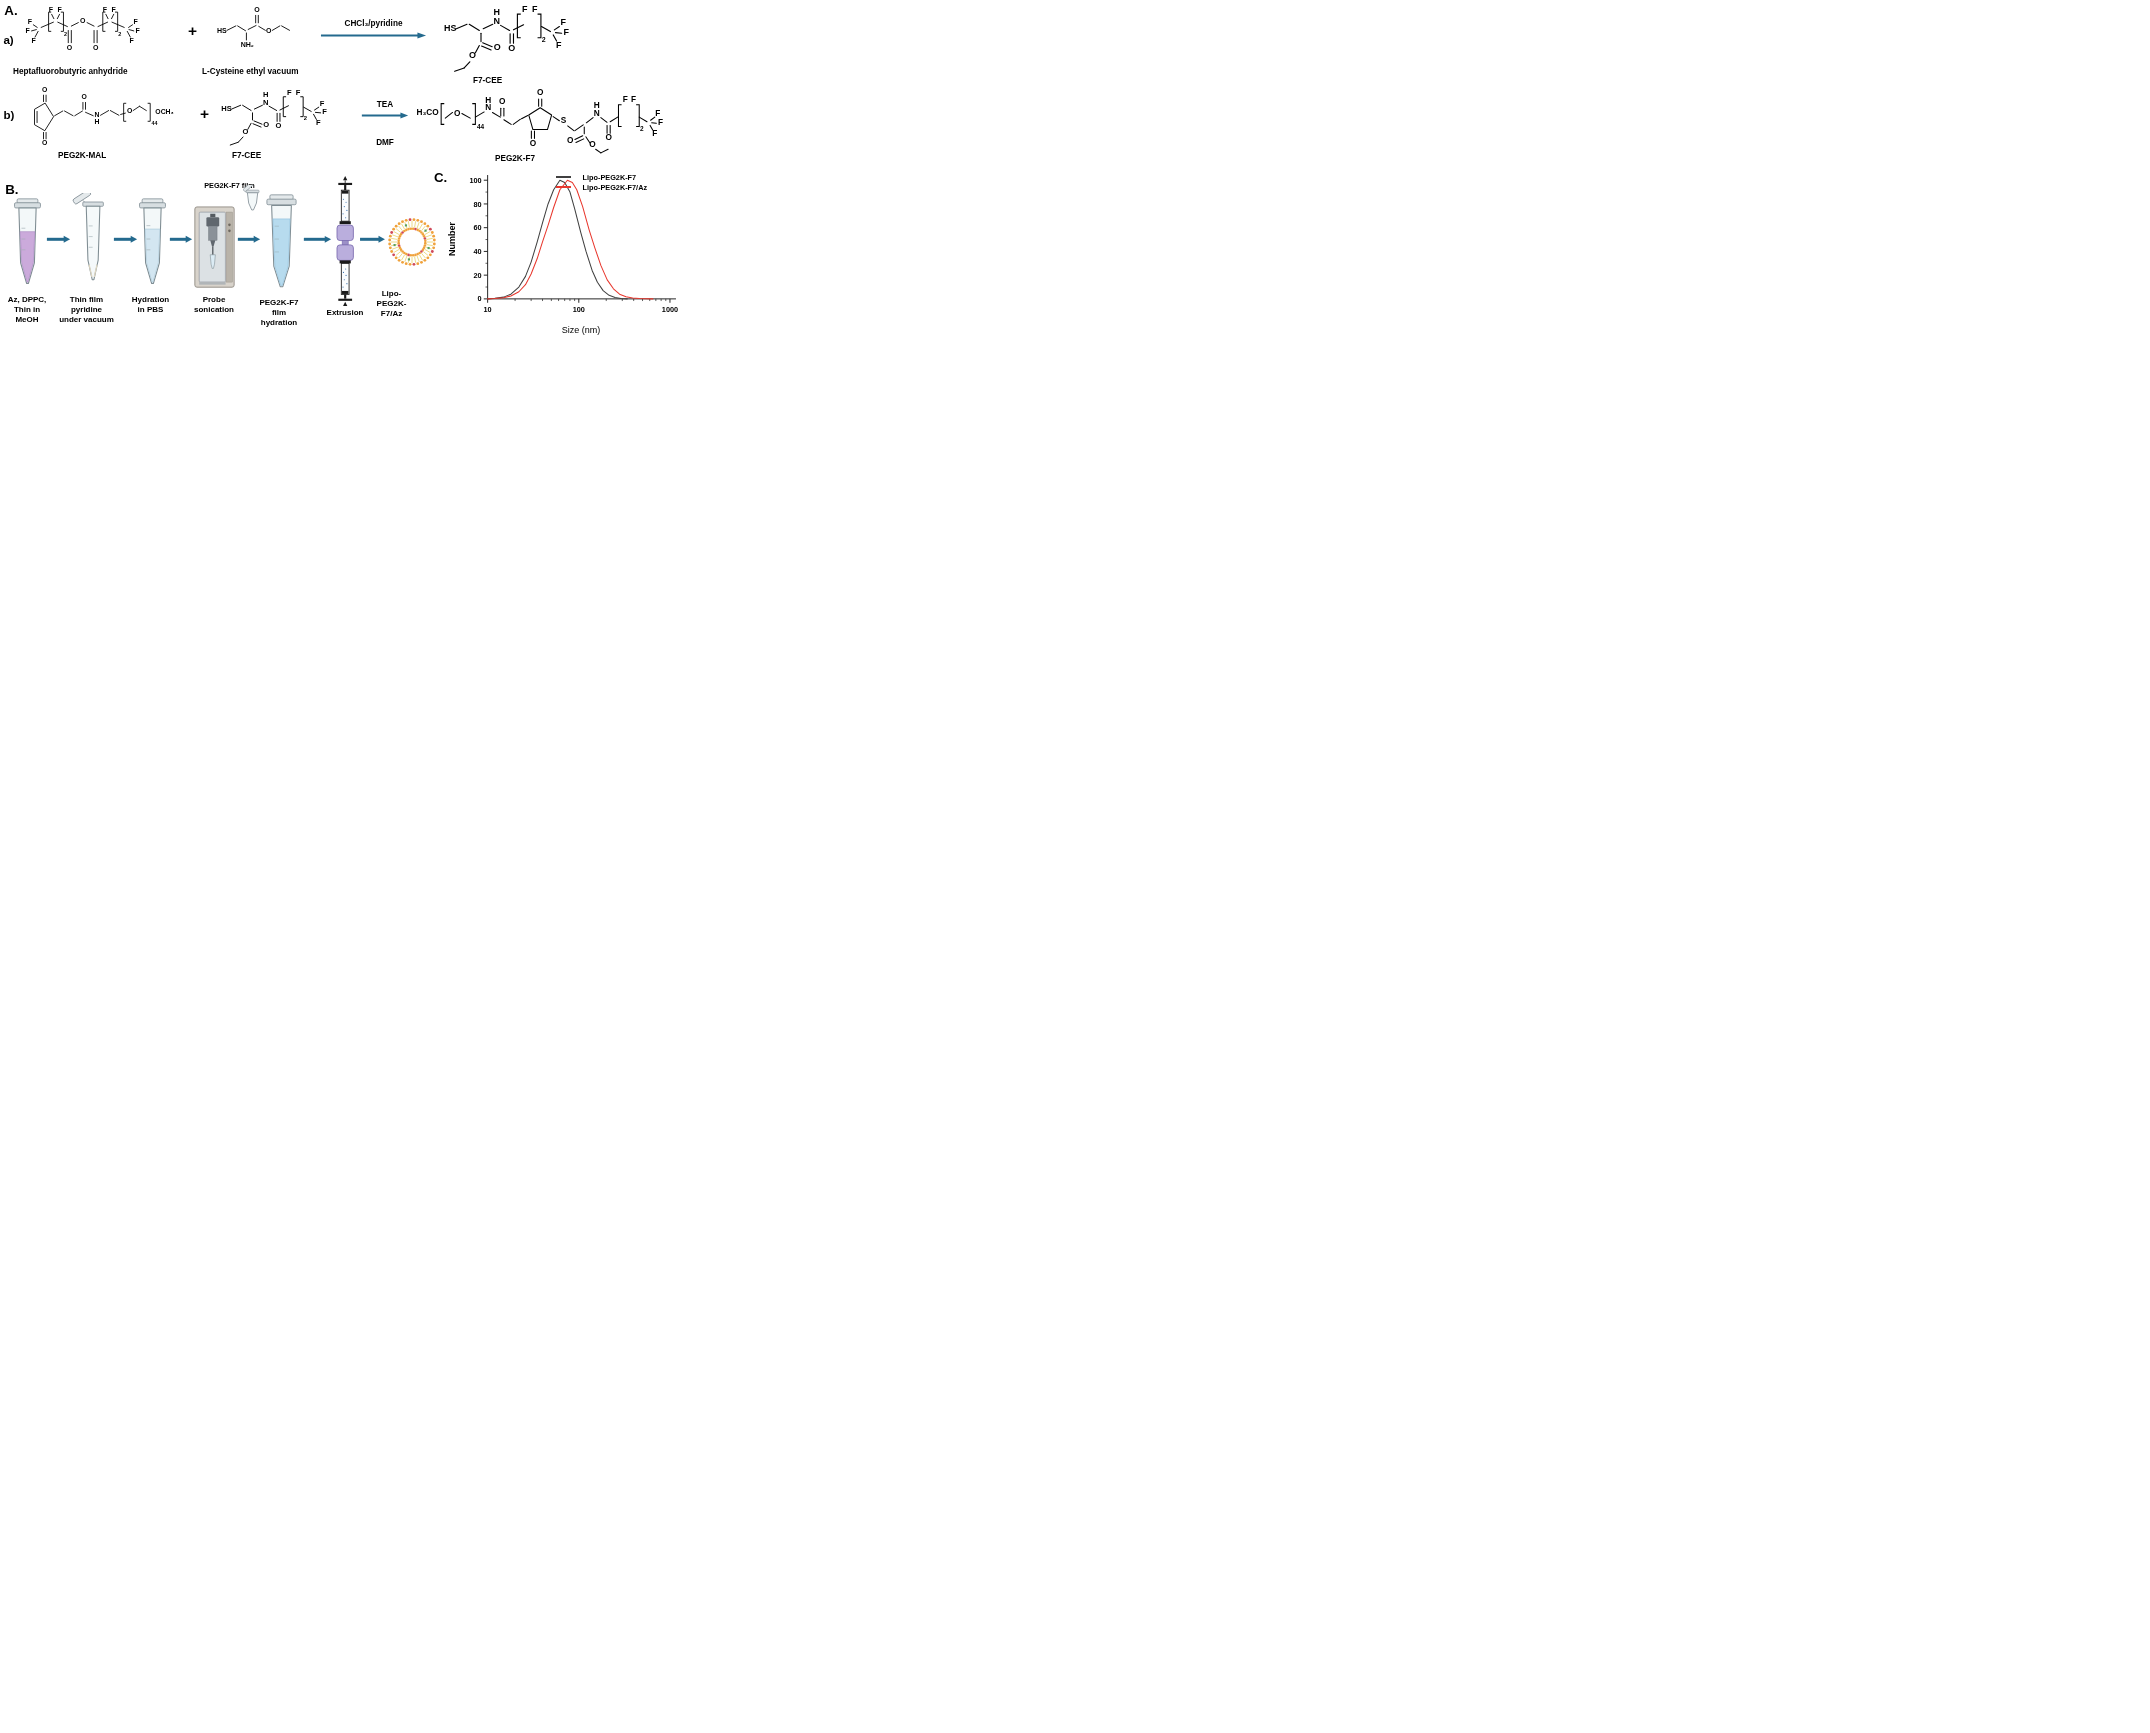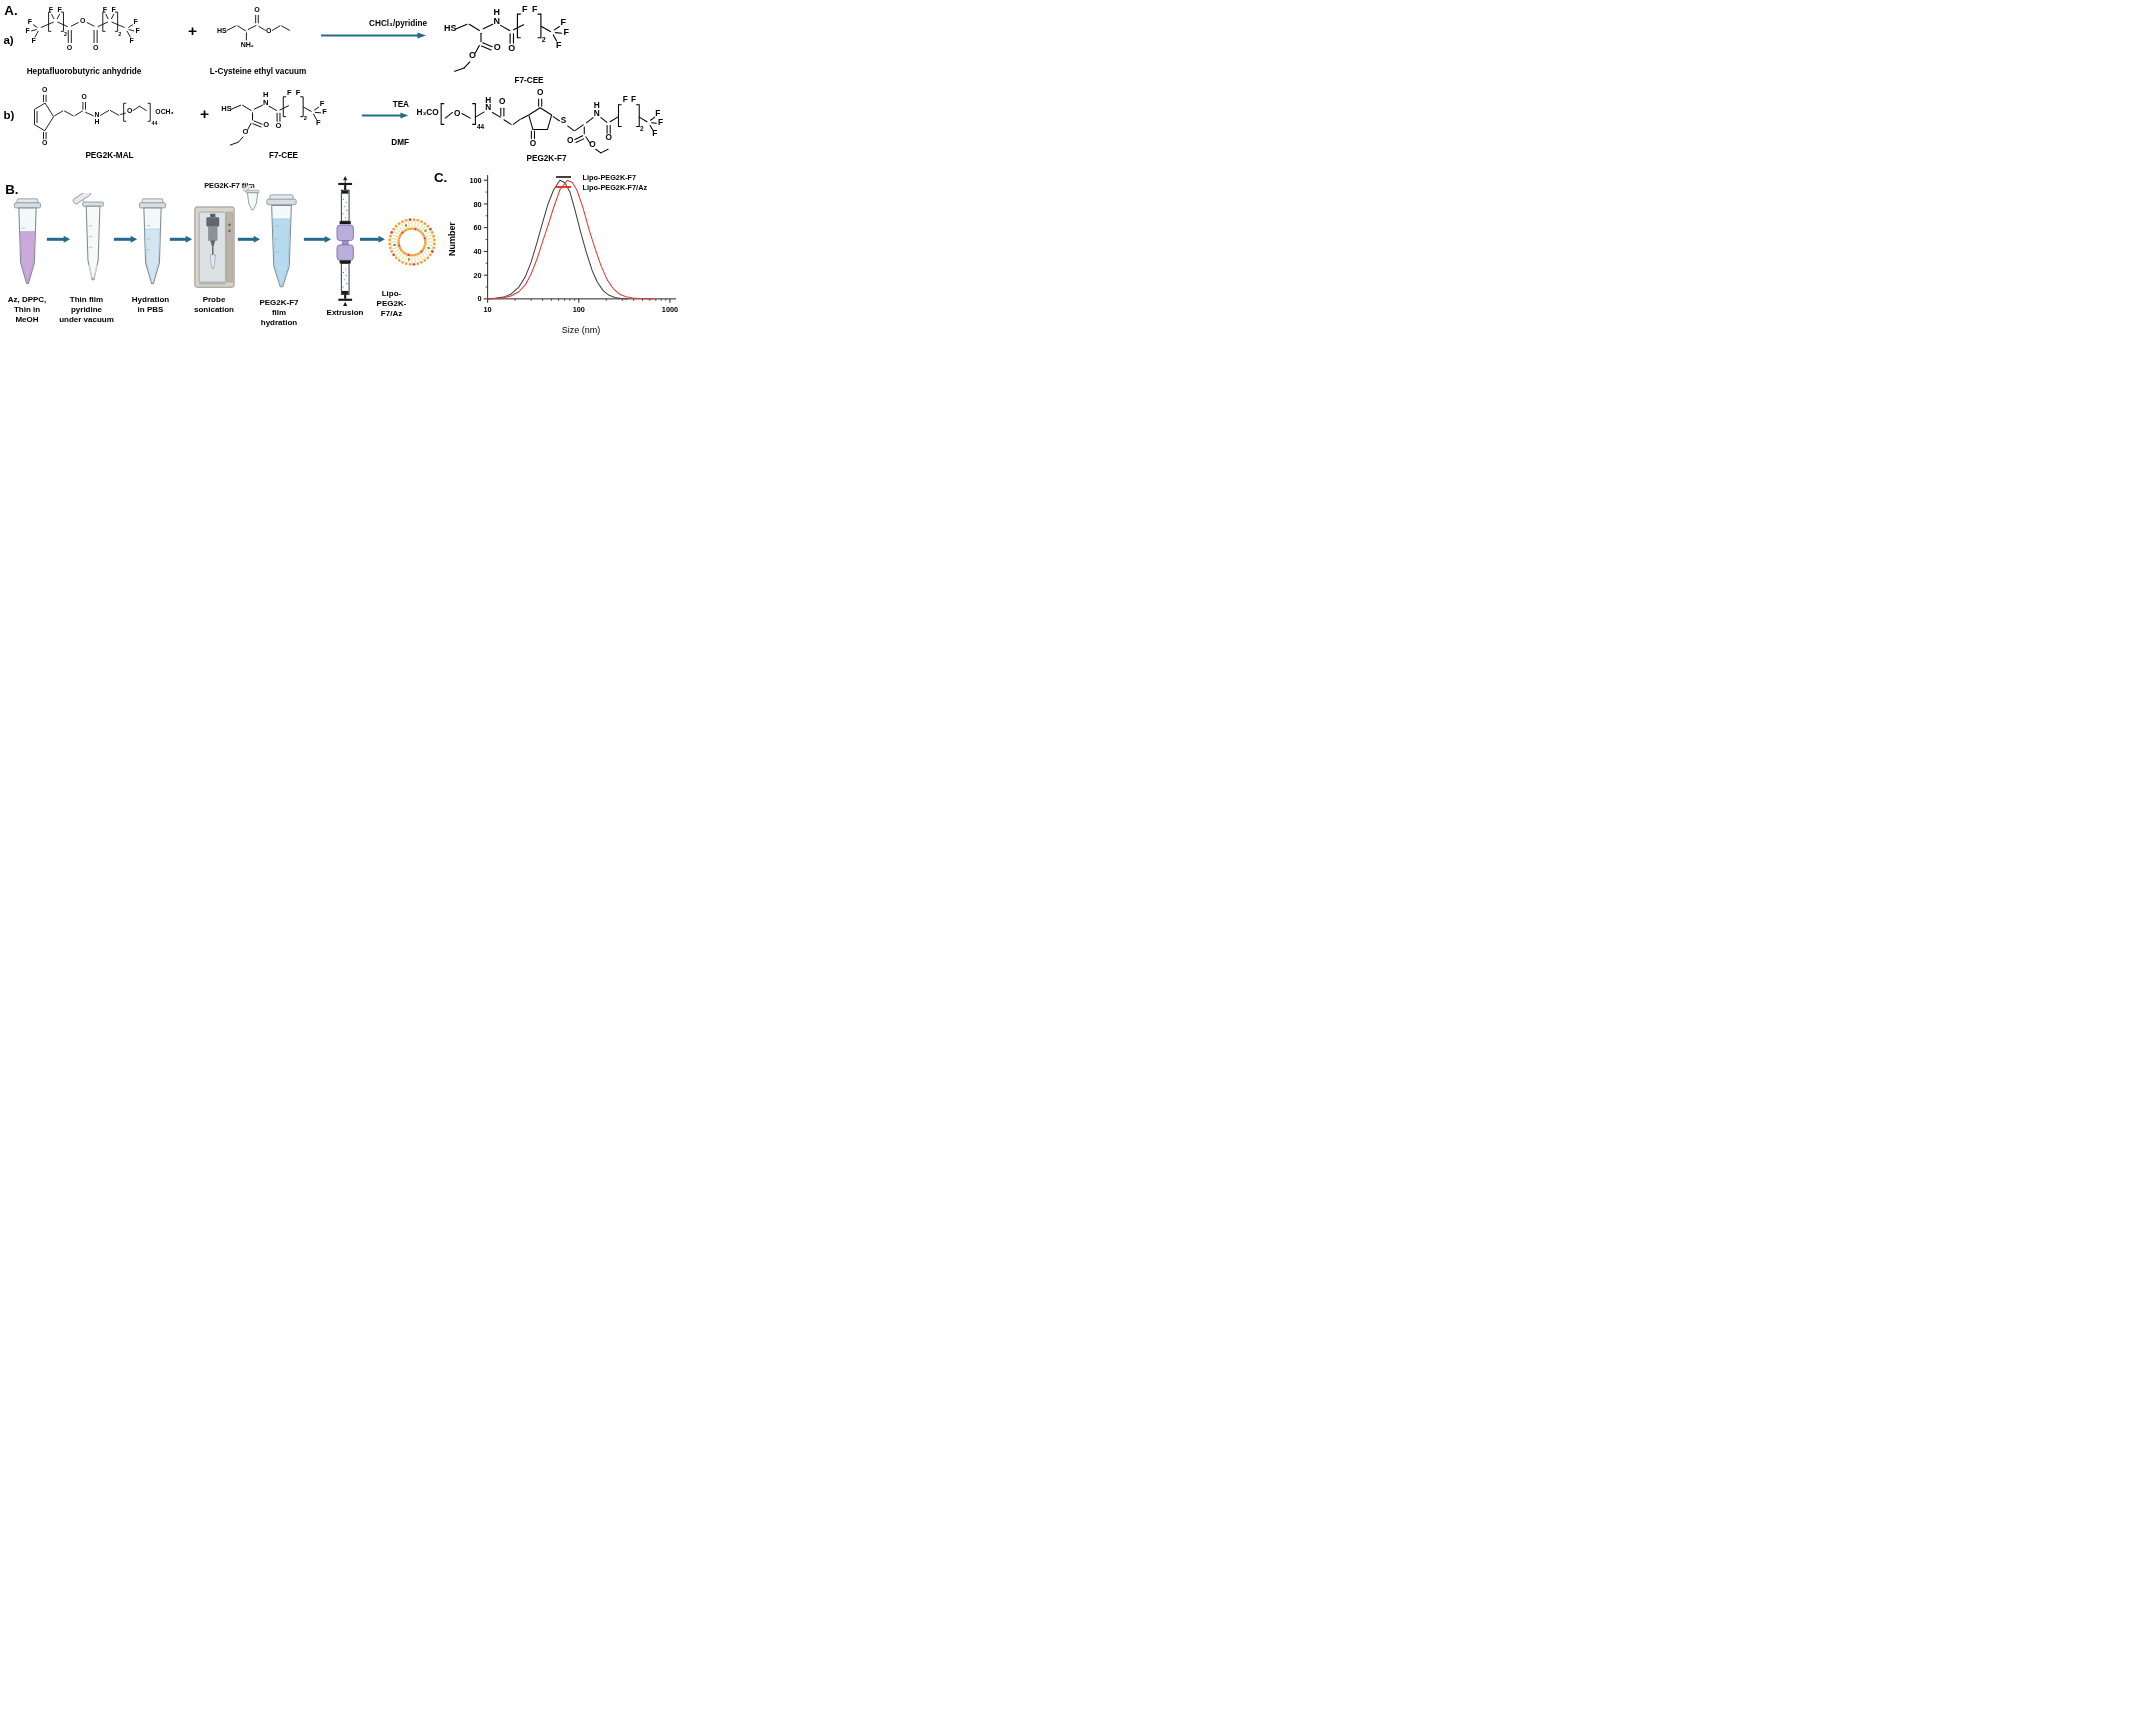--- a/index.html
+++ b/index.html
@@ -1,23 +1,23 @@
 <!DOCTYPE html>
 <html style="font-size:6.9px"><head>
 <meta charset="utf-8">
 <style>
   *{margin:0;padding:0;box-sizing:border-box}
   body{background:#fff;font-family:"Liberation Sans","DejaVu Sans",sans-serif;color:#000}
   .figure{position:relative;width:688px;height:347px;background:#fff;overflow:hidden}
   .abs{position:absolute}
   .panel-label{font-size:13.3px;font-weight:800}
   .row-label{font-size:11.6px;font-weight:700}
-  .cmpd-name{font-size:8.2px;font-weight:700;text-align:center;line-height:1.15}
+  .cmpd-name{font-size:8.2px;font-weight:700;text-align:left;line-height:1.15}
   .plus{font-size:15.5px;font-weight:700}
-  .cond{font-size:8.2px;font-weight:700;text-align:right}
+  .cond{font-size:8.2px;font-weight:700;text-align:center}
   .caption{font-size:8px;font-weight:700;text-align:center;line-height:1.26;white-space:pre-line}
   .film-label{font-size:7.3px;font-weight:600;text-align:center}
   .atom{font-family:"Liberation Sans","DejaVu Sans",sans-serif;font-weight:700;font-size:16px;text-anchor:middle;fill:#000}
   .atom-start{text-anchor:start}
   .atom-sub{font-family:"Liberation Sans","DejaVu Sans",sans-serif;font-weight:700;font-size:12.5px;text-anchor:middle;fill:#000}
   .bond{stroke:#000;stroke-width:2;fill:none;stroke-linecap:round;stroke-linejoin:round}
   .bracket{stroke:#000;stroke-width:2;fill:none}
   .flow-arrow line{stroke:var(--arrow,#246a8e);stroke-width:7}
   .flow-arrow polygon{fill:var(--arrow,#246a8e)}
   .rxn-arrow line{stroke:var(--arrow,#246a8e);stroke-width:4.5}

